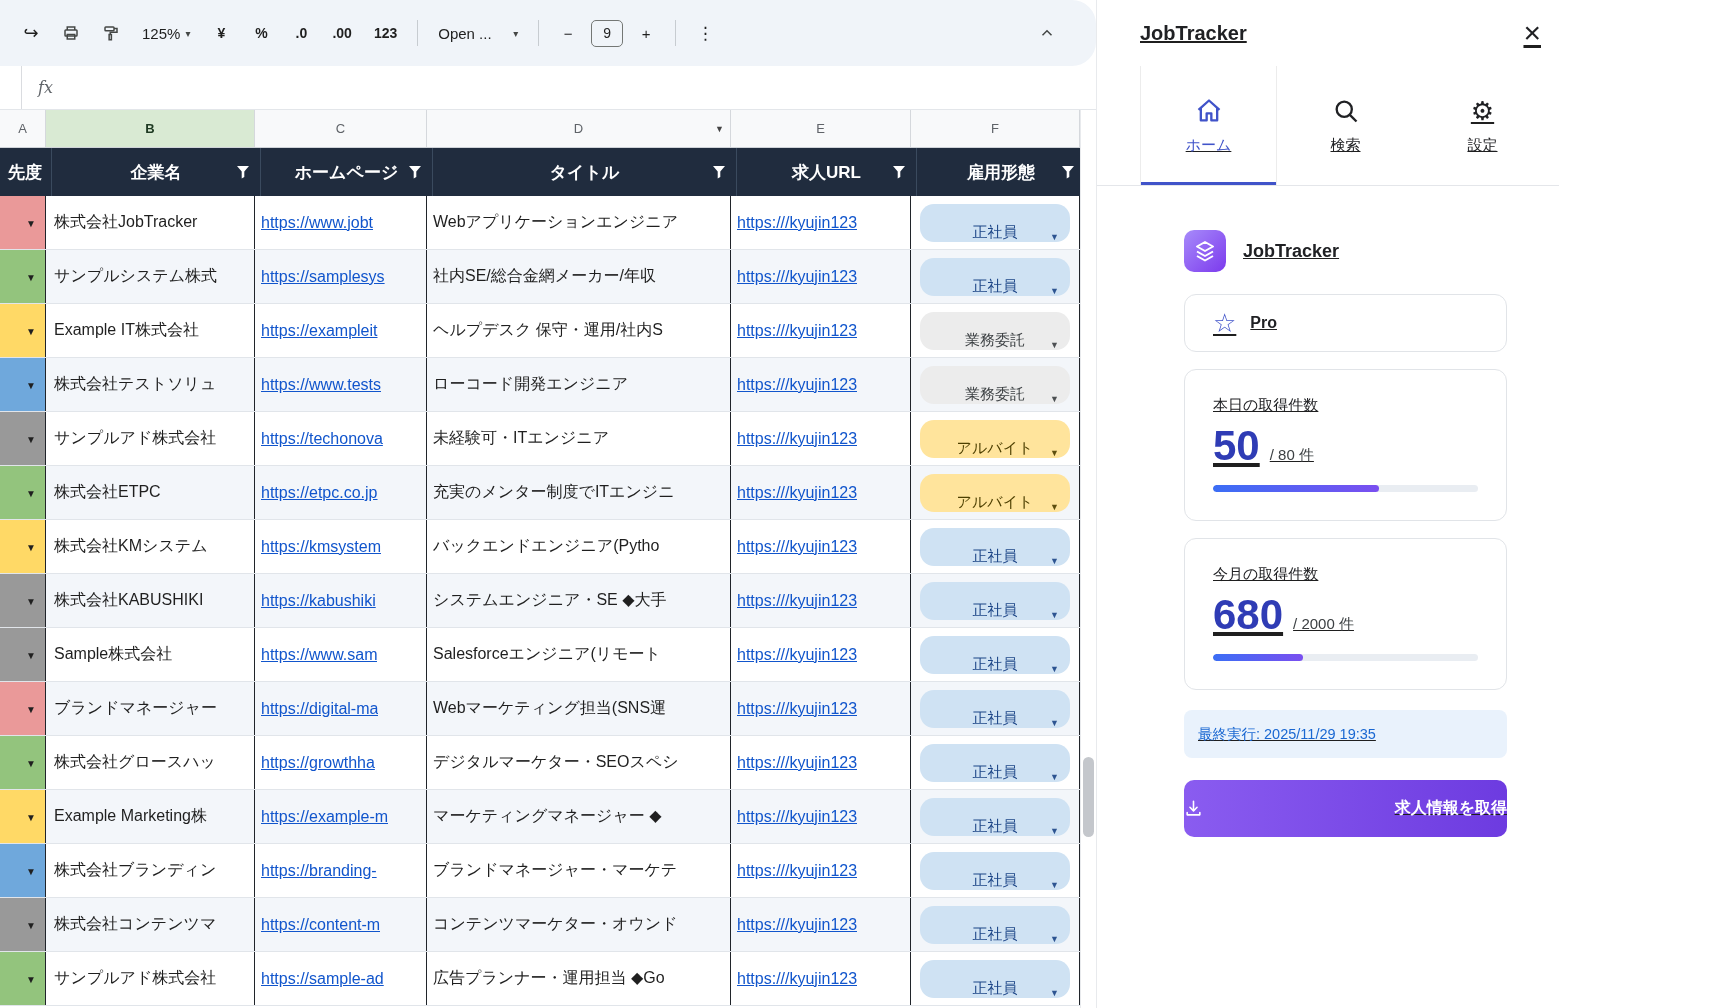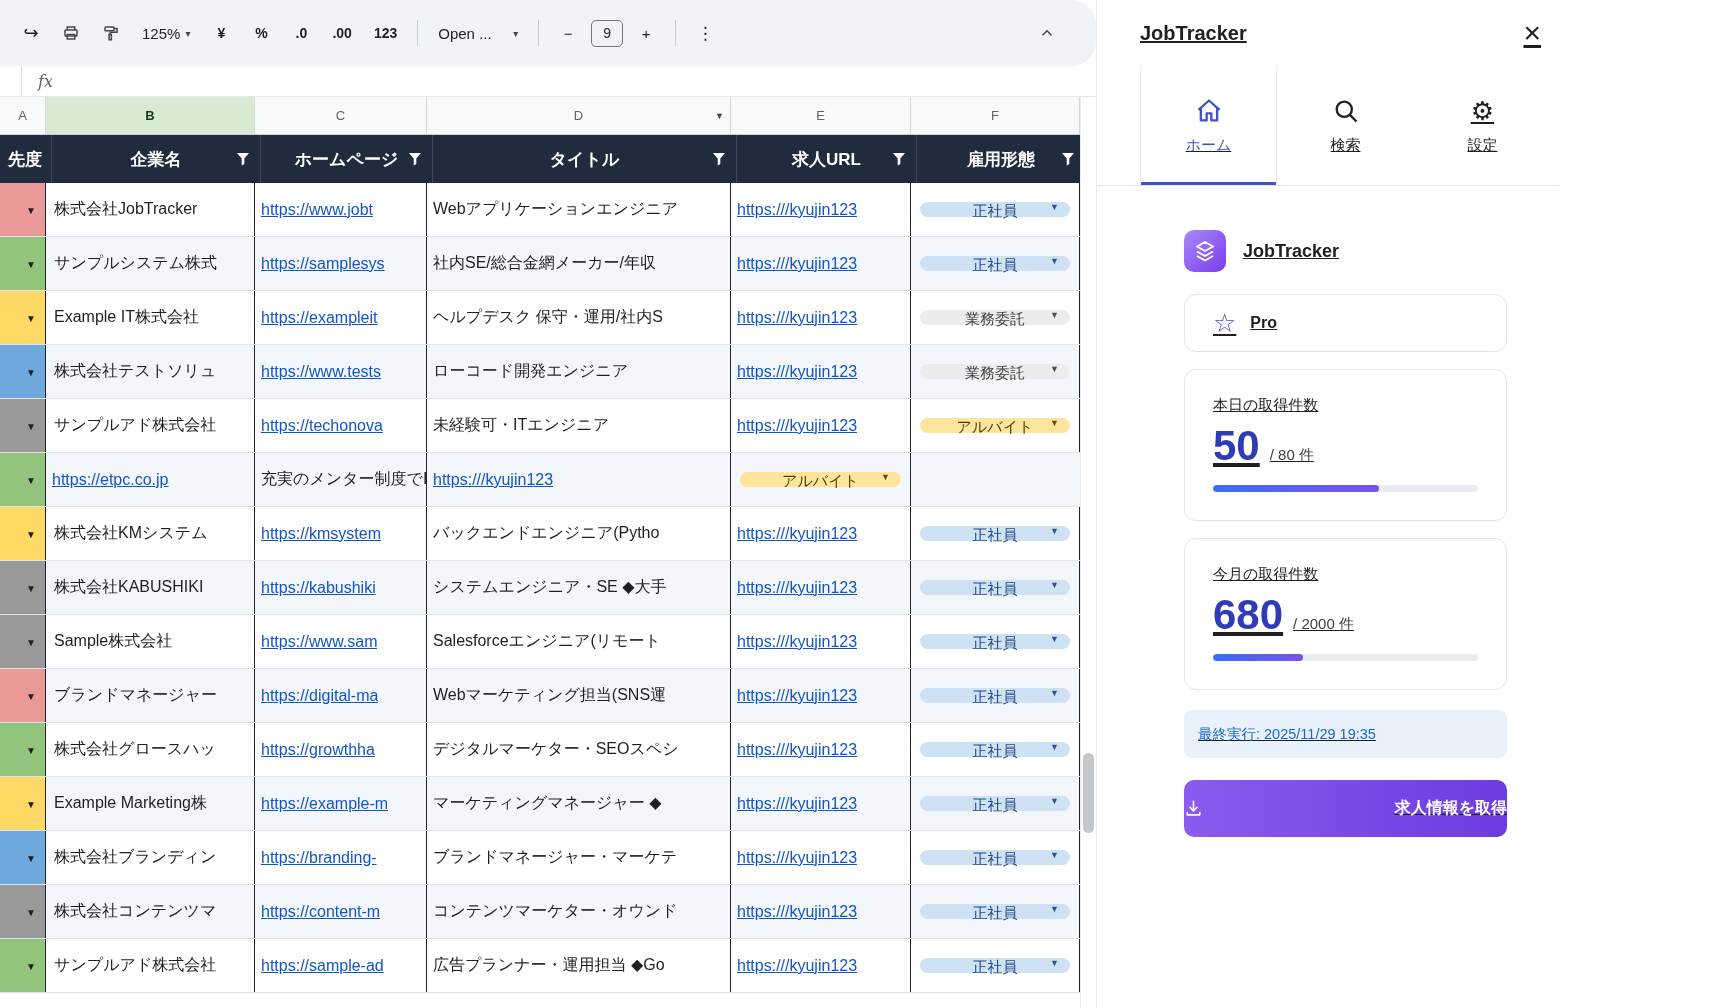--- a/index.html
+++ b/index.html
@@ -17,21 +17,21 @@
     font-size:15px; color:#1f1f1f; border-radius:6px; cursor:pointer;
     font-family:inherit; }
   .tb-btn svg { display:block; }
   .tb-caret { font-size:10px; color:#444746; }
   .tb-divider { width:1px; height:26px; background:#c7ccd1; margin:0 6px; flex:none; }
   .tb-strong { font-weight:700; font-size:14px; }
   .fontsize-box { width:32px; height:27px; border:1px solid #747775; border-radius:5px;
     display:flex; align-items:center; justify-content:center; font-size:14px; background:#f0f4f9; }
   .tb-collapse { margin-left:auto; margin-right:14px; }
 
-  .formula-bar { height:31px; background:#fff; border-bottom:1px solid #e3e6ea;
+  .formula-bar { height:44px; background:#fff; border-bottom:1px solid #e3e6ea;
     display:flex; align-items:center; flex:none; }
   .fb-left { width:22px; height:100%; border-right:1px solid #dadce0; }
   .fb-fx { font-family:"DejaVu Serif","Liberation Serif",serif; font-style:italic;
     color:#5f6368; font-size:16px; margin-left:16px; }
 
   .grid-area { flex:1; display:flex; overflow:hidden; }
   .sheet { width:1080px; display:flex; flex-direction:column; overflow:hidden; }
 
   .srow { display:grid; grid-template-columns:46px 209px 172px 304px 180px 169px; flex:none; }
 
@@ -52,22 +52,22 @@
   .data-row { height:54px; border-bottom:1px solid #e1e5ea; background:#fff; }
   .data-row.banded { background:#f3f6fa; }
   .cell { display:flex; align-items:center; overflow:hidden; white-space:nowrap;
     border-right:1px solid #20242a; padding:0 6px; font-size:16px; cursor:cell; }
   .cell-a { position:relative; padding:0; }
   .prio-arrow { position:absolute; right:9px; top:50%; transform:translateY(-50%);
     font-size:10px; color:#1f1f1f; }
   .cell-b { padding-left:8px; color:#1f1f1f; }
   .link { color:var(--link,#1155cc); text-decoration:underline; overflow:hidden; white-space:nowrap; }
   .cell-f { justify-content:center; padding:0 9px; }
-  .chip { position:relative; flex:1; height:15px; border-radius:14px;
-    display:flex; align-items:flex-start; justify-content:center; font-size:15px; cursor:pointer; }
+  .chip { position:relative; flex:1; height:38px; border-radius:14px;
+    display:flex; align-items:flex-end; justify-content:center; font-size:15px; cursor:pointer; }
   .chip-arrow { position:absolute; right:11px; font-size:9px; opacity:.9; }
   .chip-blue   { background:var(--chip-blue-bg,#cfe2f3);  color:var(--chip-blue-text,#1c4587); }
   .chip-gray   { background:var(--chip-gray-bg,#ececec);  color:var(--chip-gray-text,#3c4043); }
   .chip-yellow { background:var(--chip-yellow-bg,#ffe49c);color:var(--chip-yellow-text,#4d3f00); }
 
   .vscroll { width:16px; background:#fff; border-left:1px solid #e8eaed; position:relative; }
   .vthumb { position:absolute; left:2px; width:11px; height:80px; top:72%;
     background:#c4c7cc; border-radius:6px; cursor:pointer; }
 
   
@@ -367,20 +367,23 @@
         <span class="chip-label">アルバイト</span>
         <span class="chip-arrow">▼</span>
       </span>
     </div>
   </div>
 
   <div class="srow data-row banded">
     <div class="cell cell-a prio" style="background: rgb(147, 196, 125);">
       <span class="prio-arrow">▼</span>
     </div>
+    <div class="cell cell-b">
+              <span class="company">株式会社ETPC</span>
+            </div>
     <div class="cell">
               <span class="link homepage">https://etpc.co.jp</span>
             </div>
     <div class="cell">
               <span class="title">充実のメンター制度でITエンジニ</span>
             </div>
     <div class="cell">
               <span class="link joburl">https:///kyujin123</span>
             </div>
     <div class="cell cell-f">

